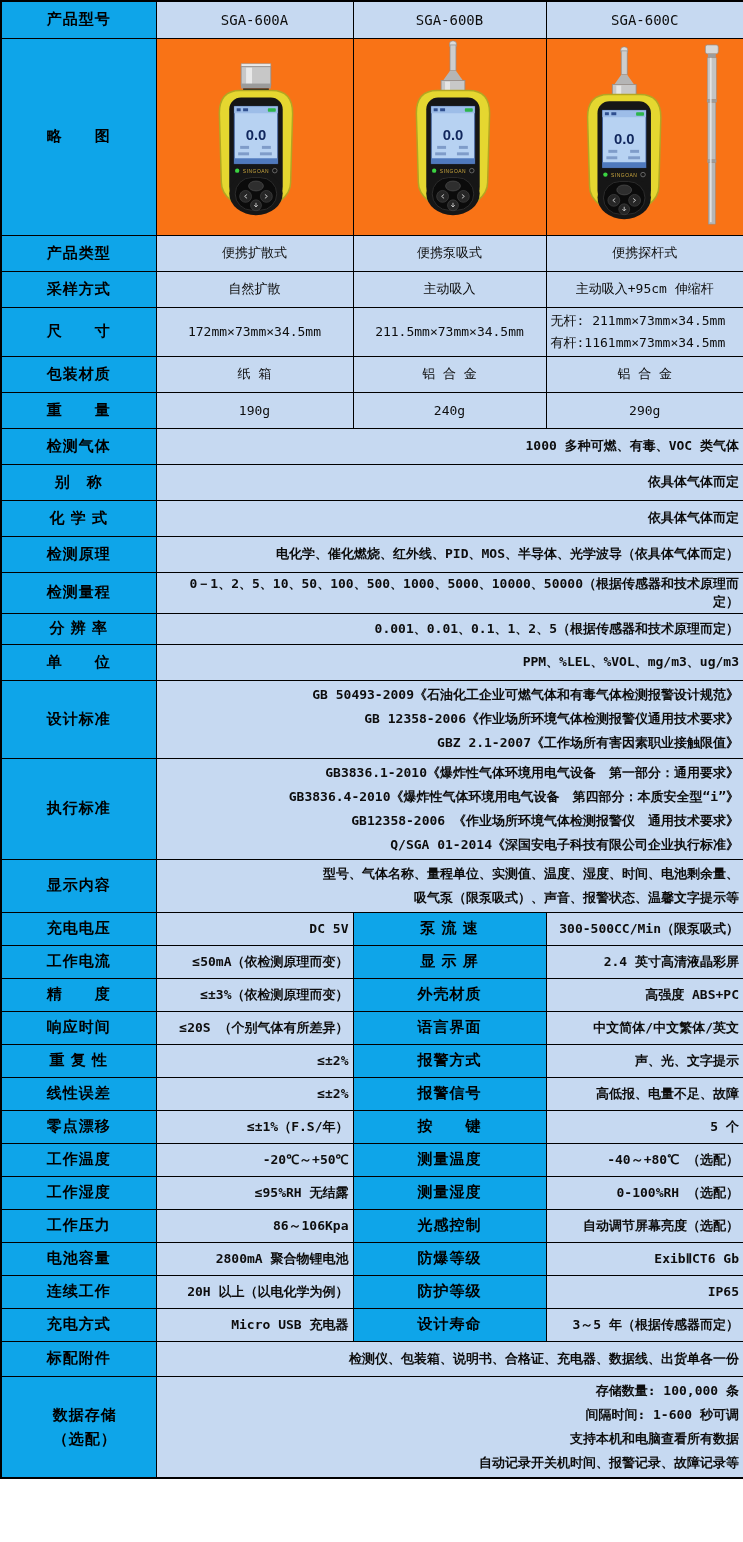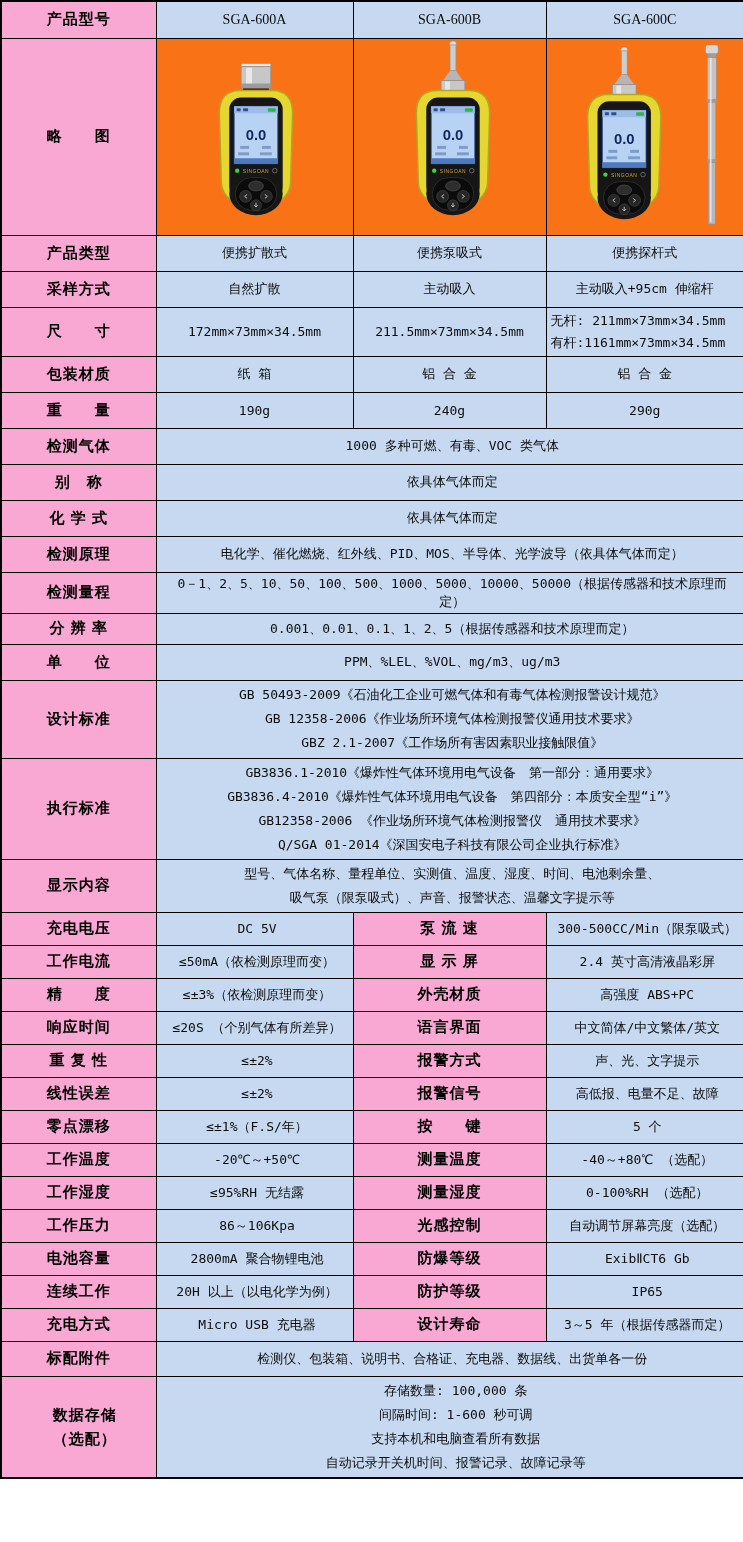--- a/index.html
+++ b/index.html
@@ -1,26 +1,26 @@
 <!DOCTYPE html>
 <html><head>
 <meta charset="utf-8">
 <style>
   html,body{margin:0;padding:0;background:#ffffff;}
   body{width:743px;font-family:"Liberation Sans", sans-serif;}
   table.spec{border-collapse:collapse;width:743px;table-layout:fixed;border:2px solid #000;}
   td{border:1px solid #000;box-sizing:border-box;padding:2px 4px;vertical-align:middle;overflow:hidden;}
-  td.lab{background:#f9a8d4;font-weight:bold;text-align:center;font-size:15px;color:#000;letter-spacing:1px;}
+  td.lab{background:#0ea5e9;font-weight:bold;text-align:center;font-size:15px;color:#000;letter-spacing:1px;}
   td.val{background:#c6d9f1;font-size:13px;color:#0d0d0d;font-family:"DejaVu Sans Mono","Liberation Mono",monospace;}
   td.img{background:#f97316;text-align:center;padding:0;}
   .c{text-align:center;}
-  .l{text-align:center;padding-left:9px;}
+  .l{text-align:right;padding-left:9px;font-weight:bold;}
   .pre{white-space:pre-line;line-height:1.85;}
   .pre2{white-space:pre-line;line-height:1.7;padding-left:4px;}
-  td.model{font-size:14px;font-family:Liberation Serif, serif;}
+  td.model{font-size:14px;}
   tr.h-head td{height:37px;}
   tr.h-sketch td{height:197px;}
   tr.h-std td{height:36px;}
   tr.h-dim td{height:48px;}
   tr.h-res td{height:31px;margin-left:28px;}
   tr.h-design td{height:78px;margin-left:16px;}
   tr.h-exec td{height:98px;}
   tr.h-disp td{height:48px;}
   tr.h-dual td{height:33px;margin-left:20px;}
   tr.h-acc td{height:35px;}

